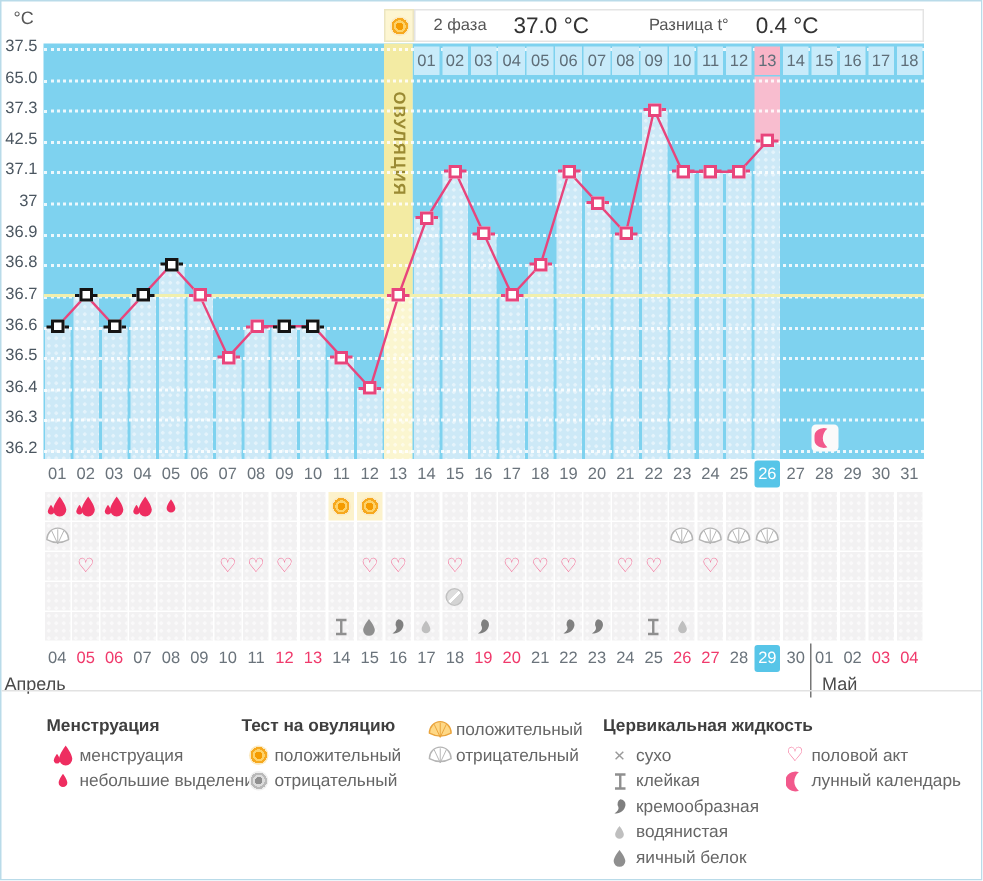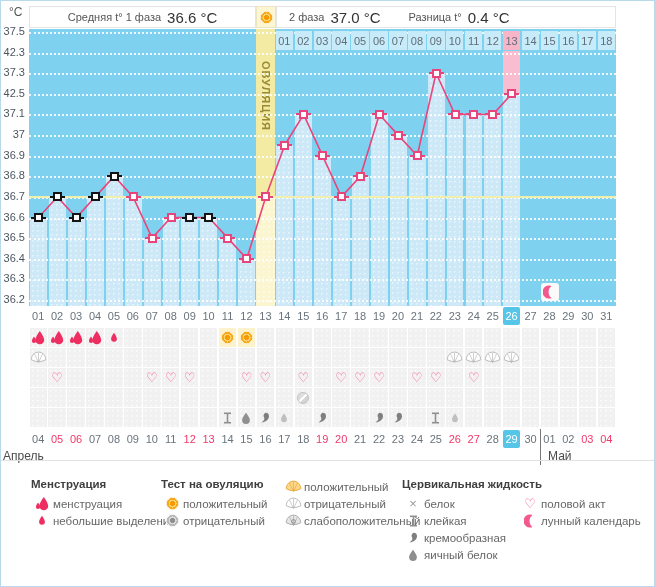--- a/index.html
+++ b/index.html
@@ -68,37 +68,33 @@
   .heart{font-family:"DejaVu Sans",sans-serif;color:#f35f8d;font-size:13px;line-height:1;}
   .cfdry{color:#9a9a9a;font-size:13px;line-height:1;}
   .ytick{position:absolute;font-size:11px;color:#4b5660;width:24px;text-align:right;}
 </style>
 </head>
 <body>
 
 <div id="app">
   <div class="abs unit-label" style="left:8px;top:4px;">°C</div>
 
-  <div class="hdr-box" style="left:28px;width:227px;justify-content:center;">
-    <span>Средняя t° 1 фаза</span>
-    <span class="val">36.6 °C</span>
-  </div>
   <div class="hdr-ovu" style="left:255px;width:20px;">
     <span class="opk pos"></span>
   </div>
-  <div class="hdr-box" style="left:275px;width:340px;padding-left:12px;">
+  <div class="hdr-box" style="left:275px;width:340px;padding-left:12px;gap:12px;">
     <span>2 фаза</span>
     <span class="val">37.0 °C</span>
     <span class="lbl2">Разница t°</span>
     <span class="val">0.4 °C</span>
   </div>
 
   <div id="yaxis">
       <div class="ytick" style="left:0;top:24px;">37.5</div>
-      <div class="ytick" style="left:0;top:44.61500000000029px;">42.3</div>
+      <div class="ytick" style="left:0;top:44.61500000000029px;">65.0</div>
       <div class="ytick" style="left:0;top:65.23000000000059px;">37.3</div>
       <div class="ytick" style="left:0;top:85.8449999999994px;">42.5</div>
       <div class="ytick" style="left:0;top:106.4599999999997px;">37.1</div>
       <div class="ytick" style="left:0;top:127.07499999999999px;">37</div>
       <div class="ytick" style="left:0;top:147.69000000000028px;">36.9</div>
       <div class="ytick" style="left:0;top:168.30500000000058px;">36.8</div>
       <div class="ytick" style="left:0;top:188.9199999999994px;">36.7</div>
       <div class="ytick" style="left:0;top:209.53499999999968px;">36.6</div>
       <div class="ytick" style="left:0;top:230.14999999999998px;">36.5</div>
       <div class="ytick" style="left:0;top:250.76500000000027px;">36.4</div>
@@ -627,38 +623,28 @@
         </div>
         <div class="legend-item">
           <span class="ico">
             <svg width="17" height="13" viewBox="0 0 18 14">
               <path d="M9 1.2 C13.4 1.2 16.8 5 16.8 9.4 Q9 13.6 1.2 9.4 C1.2 5 4.6 1.2 9 1.2 Z" fill="#ffffff" stroke="#b5b5b5" stroke-width="1"></path>
               <path d="M9 12.4 L4.6 3 M9 12.4 L9 2 M9 12.4 L13.4 3" stroke="#b5b5b5" stroke-width="0.7" fill="none"></path>
             </svg>
           </span>
           <span>отрицательный</span>
         </div>
-        <div class="legend-item">
-          <span class="ico">
-            <svg width="17" height="13" viewBox="0 0 18 14">
-              <path d="M9 1.2 C13.4 1.2 16.8 5 16.8 9.4 Q9 13.6 1.2 9.4 C1.2 5 4.6 1.2 9 1.2 Z" fill="#e6e6e6" stroke="#a8a8a8" stroke-width="1"></path>
-              <path d="M9 12.4 L4.6 3 M9 12.4 L9 2 M9 12.4 L13.4 3" stroke="#a8a8a8" stroke-width="0.7" fill="none"></path>
-              <circle cx="9" cy="8" r="2" fill="none" stroke="#8a8a8a" stroke-width="1"></circle>
-            </svg>
-          </span>
-          <span>слабоположительный</span>
-        </div>
       </div>
       <div class="legend-col" style="left:401px;">
         <div class="legend-title">Цервикальная жидкость</div>
         <div class="legend-item">
           <span class="ico">
             <span class="cfdry">×</span>
           </span>
-          <span>белок</span>
+          <span>сухо</span>
         </div>
         <div class="legend-item">
           <span class="ico">
             <svg width="11" height="12" viewBox="0 0 11 12">
               <g stroke="#8f8f8f" stroke-width="1.6">
                 <line x1="2" y1="1.3" x2="9" y2="1.3"></line>
                 <line x1="5.5" y1="1.3" x2="5.5" y2="10.7"></line>
                 <line x1="2" y1="10.7" x2="9" y2="10.7"></line>
               </g>
             </svg>
@@ -668,20 +654,28 @@
         <div class="legend-item">
           <span class="ico">
             <svg width="10" height="11" viewBox="0 0 10 11">
               <path d="M5.6 0.8 A3.6 3.6 0 0 1 9 4.6 C8.6 8 5.8 10.2 1.6 10.4 C4 8.6 4.8 7.2 4.2 5.8 A3.6 3.6 0 0 1 5.6 0.8 Z" fill="#7f7f7f"></path>
             </svg>
           </span>
           <span>кремообразная</span>
         </div>
         <div class="legend-item">
           <span class="ico">
+            <svg width="8" height="10" viewBox="0 0 8 10">
+              <path d="M4 0.6 C4 0.6 6.9 4.2 6.9 6.3 A2.9 2.9 0 1 1 1.1 6.3 C1.1 4.2 4 0.6 4 0.6 Z" fill="#bfbfbf"></path>
+            </svg>
+          </span>
+          <span>водянистая</span>
+        </div>
+        <div class="legend-item">
+          <span class="ico">
             <svg width="10" height="12" viewBox="0 0 10 12">
               <path d="M5 0.7 C5 0.7 8.9 5.5 8.9 8 A3.9 3.9 0 1 1 1.1 8 C1.1 5.5 5 0.7 5 0.7 Z" fill="#8f8f8f"></path>
             </svg>
           </span>
           <span>яичный белок</span>
         </div>
       </div>
       <div class="legend-col" style="left:518px;">
         <div class="legend-title"></div>
         <div class="legend-item">

